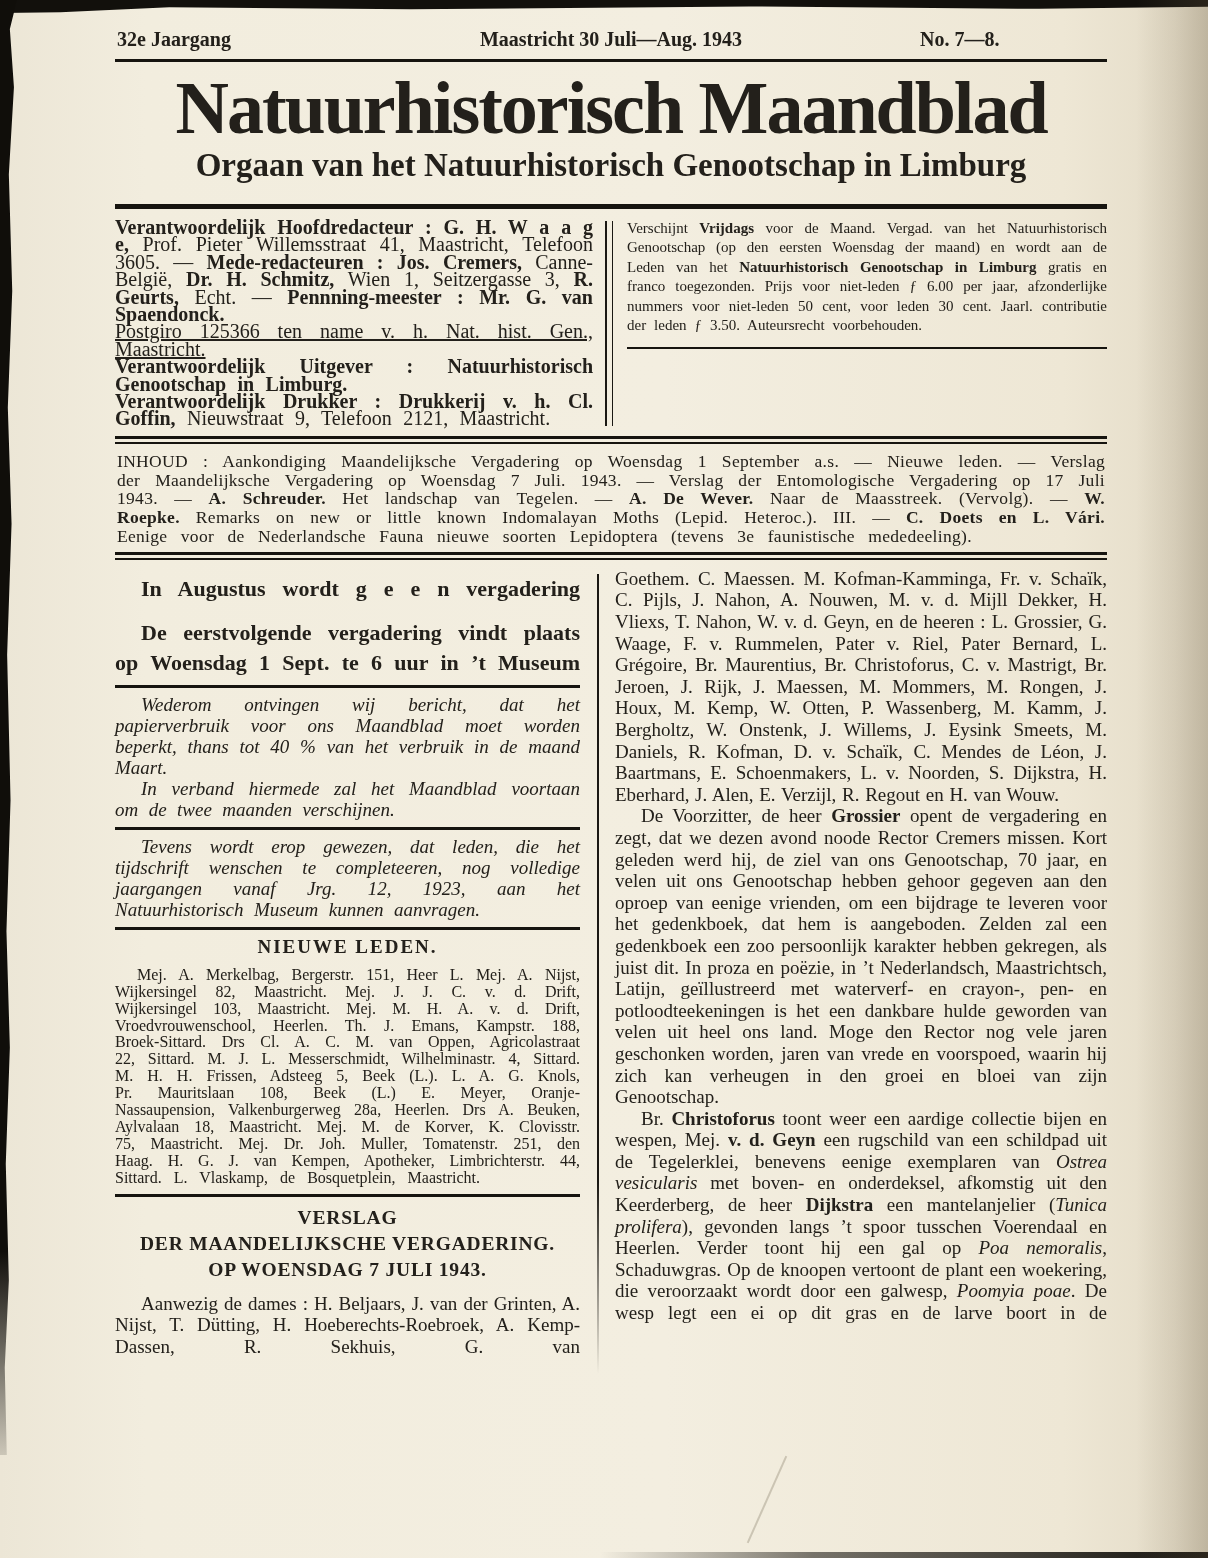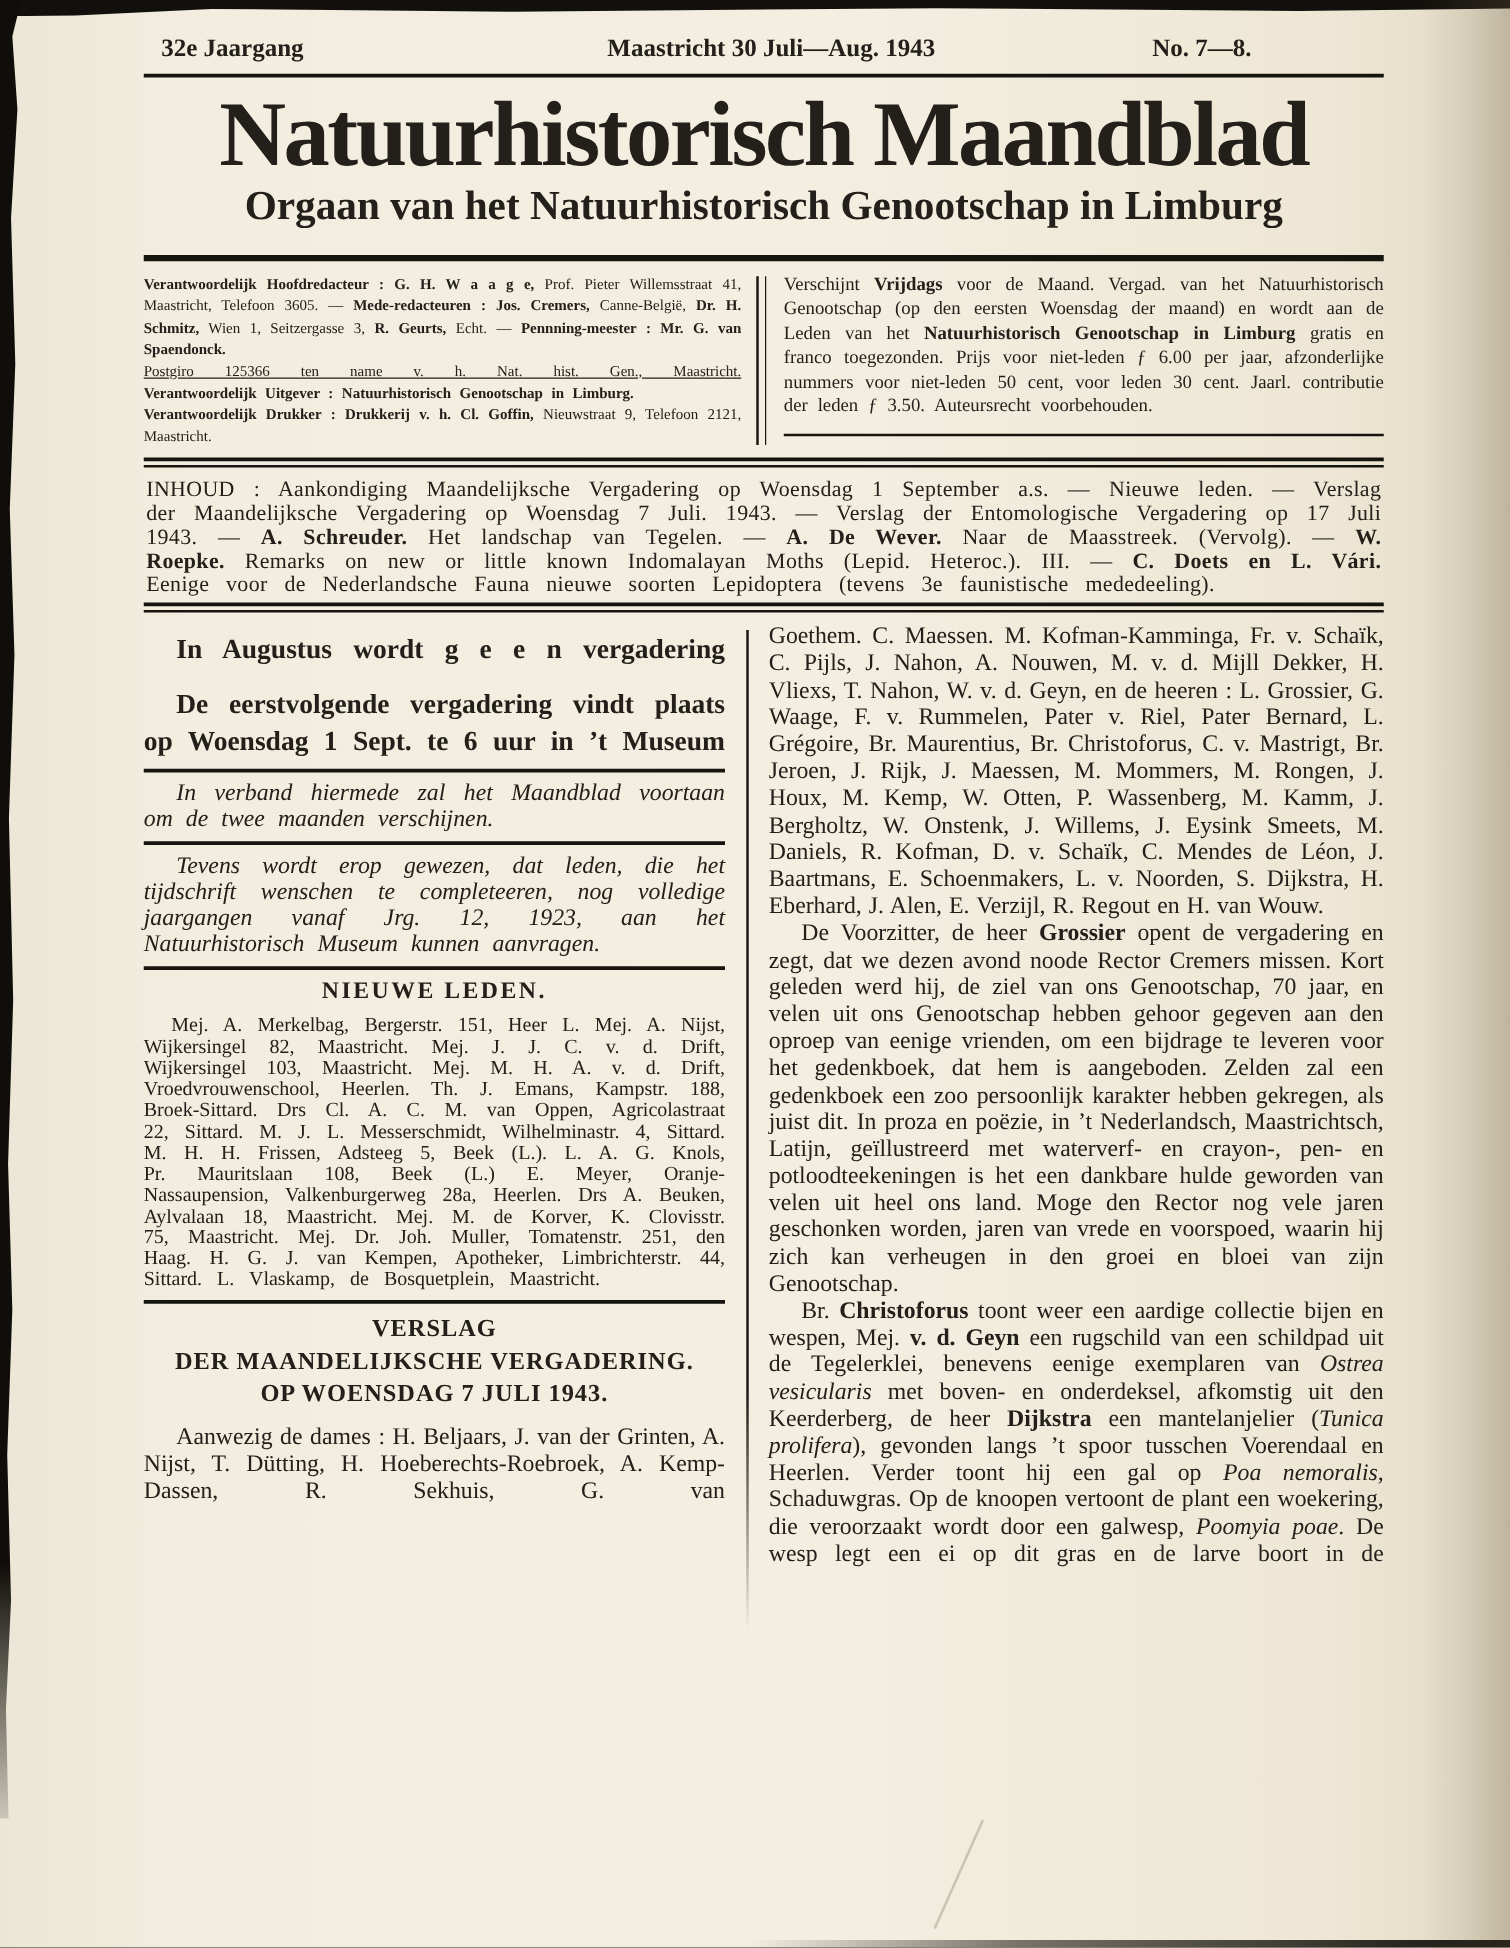--- a/index.html
+++ b/index.html
@@ -33,39 +33,39 @@
     pointer-events:none;
   }
   .scan-crease {
     position:absolute; left:766px; top:1452px; width:2px; height:95px;
     background:rgba(104,94,72,0.28); transform:rotate(24deg);
   }
 
   .content { position:absolute; left:115px; top:26px; width:992px; }
 
   .issue-header { display:flex; align-items:baseline; font-weight:bold; font-size:20px; padding:2px 2px 8px 2px; }
-  .issue-header .lft { flex:1; text-align:left;margin-left:12px; }
+  .issue-header .lft { flex:1; text-align:left; }
   .issue-header .ctr { flex:1.4; text-align:center; }
   .issue-header .rgt { flex:1; text-align:center; }
 
   .rule { background:#16140f; }
   .rule-under-header { height:3px; }
   .rule-under-subtitle { height:5px; }
   .rule-double { height:3px; border-bottom:2px solid #16140f; background:none; border-top:3px solid #16140f; }
   .rule-masthead-right { height:2px; margin:12px 0 9px 0; }
   .col-rule { height:3px; margin:7px 0 6px 0; }
 
   h1.journal-title {
     margin:6px 0 0 0; text-align:center; font-size:74px; font-weight:bold;
     line-height:80px; letter-spacing:-2px; white-space:nowrap;
   }
   h2.journal-subtitle { margin:2px 0 24px 0; text-align:center; font-size:33px; font-weight:bold; line-height:30px; }
 
   .masthead { display:flex; padding:10px 0 8px 0; }
-  .masthead-left { width:478px; font-size:12px; line-height:17.4px; text-align:justify; word-spacing:0.32em; }
+  .masthead-left { width:478px; font-size:20px; line-height:17.4px; text-align:justify; word-spacing:0.32em; }
   .masthead-left p, .masthead-right p { margin:0; }
   .masthead-divider { width:5px; border-left:2px solid #1a1813; border-right:1px solid #1a1813; margin:2px 14px 2px 12px; }
   .masthead-right { flex:1; font-size:15px; line-height:19.4px; text-align:justify; word-spacing:0.28em; }
   .line-full { text-align:justify; text-align-last:justify;text-decoration:underline; }
 
   .inhoud { font-size:17.5px; line-height:18.8px; text-align:justify; padding:8px 2px 6px 2px; word-spacing:0.5em; letter-spacing:0.3px; }
   .inhoud p { margin:0; }
 
   .columns { display:flex; margin-top:8px; }
   .col-left { width:465px; }
@@ -147,20 +147,21 @@
         <div class="notice-heading">
           <div class="jline ind">In Augustus wordt g e e n vergadering</div>
         </div>
         <div class="notice-heading second">
           <div class="jline ind">De eerstvolgende vergadering vindt plaats</div>
           <div class="jline">op Woensdag 1 Sept. te 6 uur in ’t Museum</div>
         </div>
 
         <div class="rule col-rule"></div>
 
+        <p class="italic-para">Wederom ontvingen wij bericht, dat het papierverbruik voor ons Maandblad moet worden beperkt, thans tot 40 % van het verbruik in de maand Maart.</p>
         <p class="italic-para">In verband hiermede zal het Maandblad voortaan om de twee maanden verschijnen.</p>
 
         <div class="rule col-rule"></div>
 
         <p class="italic-para">Tevens wordt erop gewezen, dat leden, die het tijdschrift wenschen te completeeren, nog volledige jaargangen vanaf Jrg. 12, 1923, aan het Natuurhistorisch Museum kunnen aanvragen.</p>
 
         <div class="rule col-rule"></div>
 
         <h3 class="nieuwe-leden">NIEUWE LEDEN.</h3>
         <p class="members">Mej. A. Merkelbag, Bergerstr. 151, Heer L. Mej. A. Nijst, Wijkersingel 82, Maastricht. Mej. J. J. C. v. d. Drift, Wijkersingel 103, Maastricht. Mej. M. H. A. v. d. Drift, Vroedvrouwenschool, Heerlen. Th. J. Emans, Kampstr. 188, Broek-Sittard. Drs Cl. A. C. M. van Oppen, Agricolastraat 22, Sittard. M. J. L. Messerschmidt, Wilhelminastr. 4, Sittard. M. H. H. Frissen, Adsteeg 5, Beek (L.). L. A. G. Knols, Pr. Mauritslaan 108, Beek (L.) E. Meyer, Oranje-Nassaupension, Valkenburgerweg 28a, Heerlen. Drs A. Beuken, Aylvalaan 18, Maastricht. Mej. M. de Korver, K. Clovisstr. 75, Maastricht. Mej. Dr. Joh. Muller, Tomatenstr. 251, den Haag. H. G. J. van Kempen, Apotheker, Limbrichterstr. 44, Sittard. L. Vlaskamp, de Bosquetplein, Maastricht.</p>

